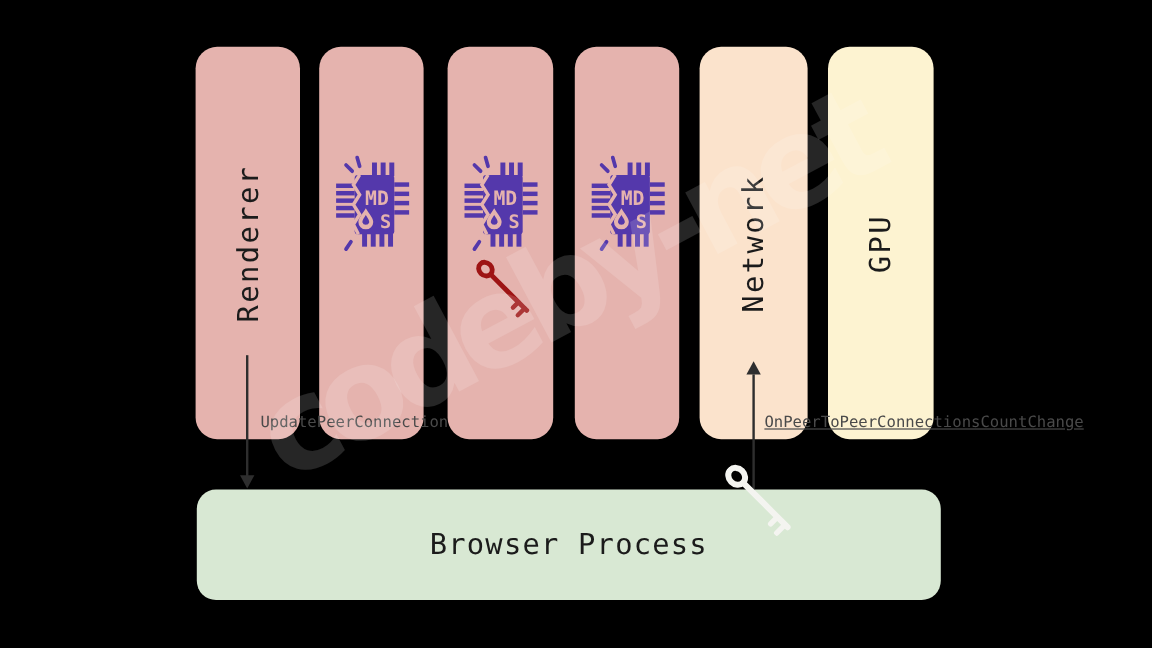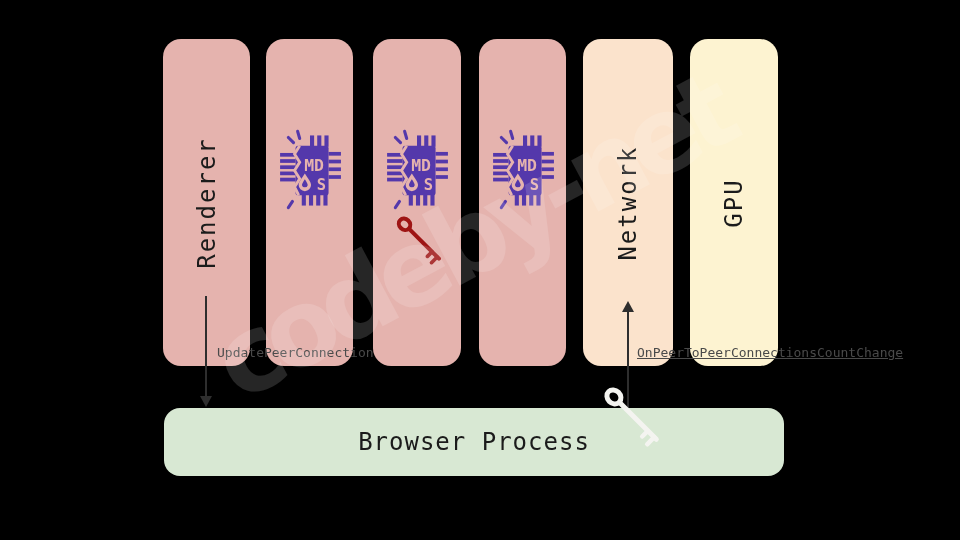--- a/index.html
+++ b/index.html
@@ -39,21 +39,21 @@
     width: 66px; height: 87px;
   }
   .key-icon {
     position: absolute;
     z-index: 6;
   }
   .rot45 { transform: rotate(45deg); }
   #browser-box {
     position: absolute;
     left: 164px; top: 408px;
-    width: 620px; height: 68px;
+    width: 620px; height: 92px;
     border-radius: 16px;
     background: var(--green);
     z-index: 2;
     display: flex; align-items: center; justify-content: center;
   }
   #browser-box .blabel {
     font-size: 24px;
     letter-spacing: 1px;
     color: var(--boxtext);
   }

